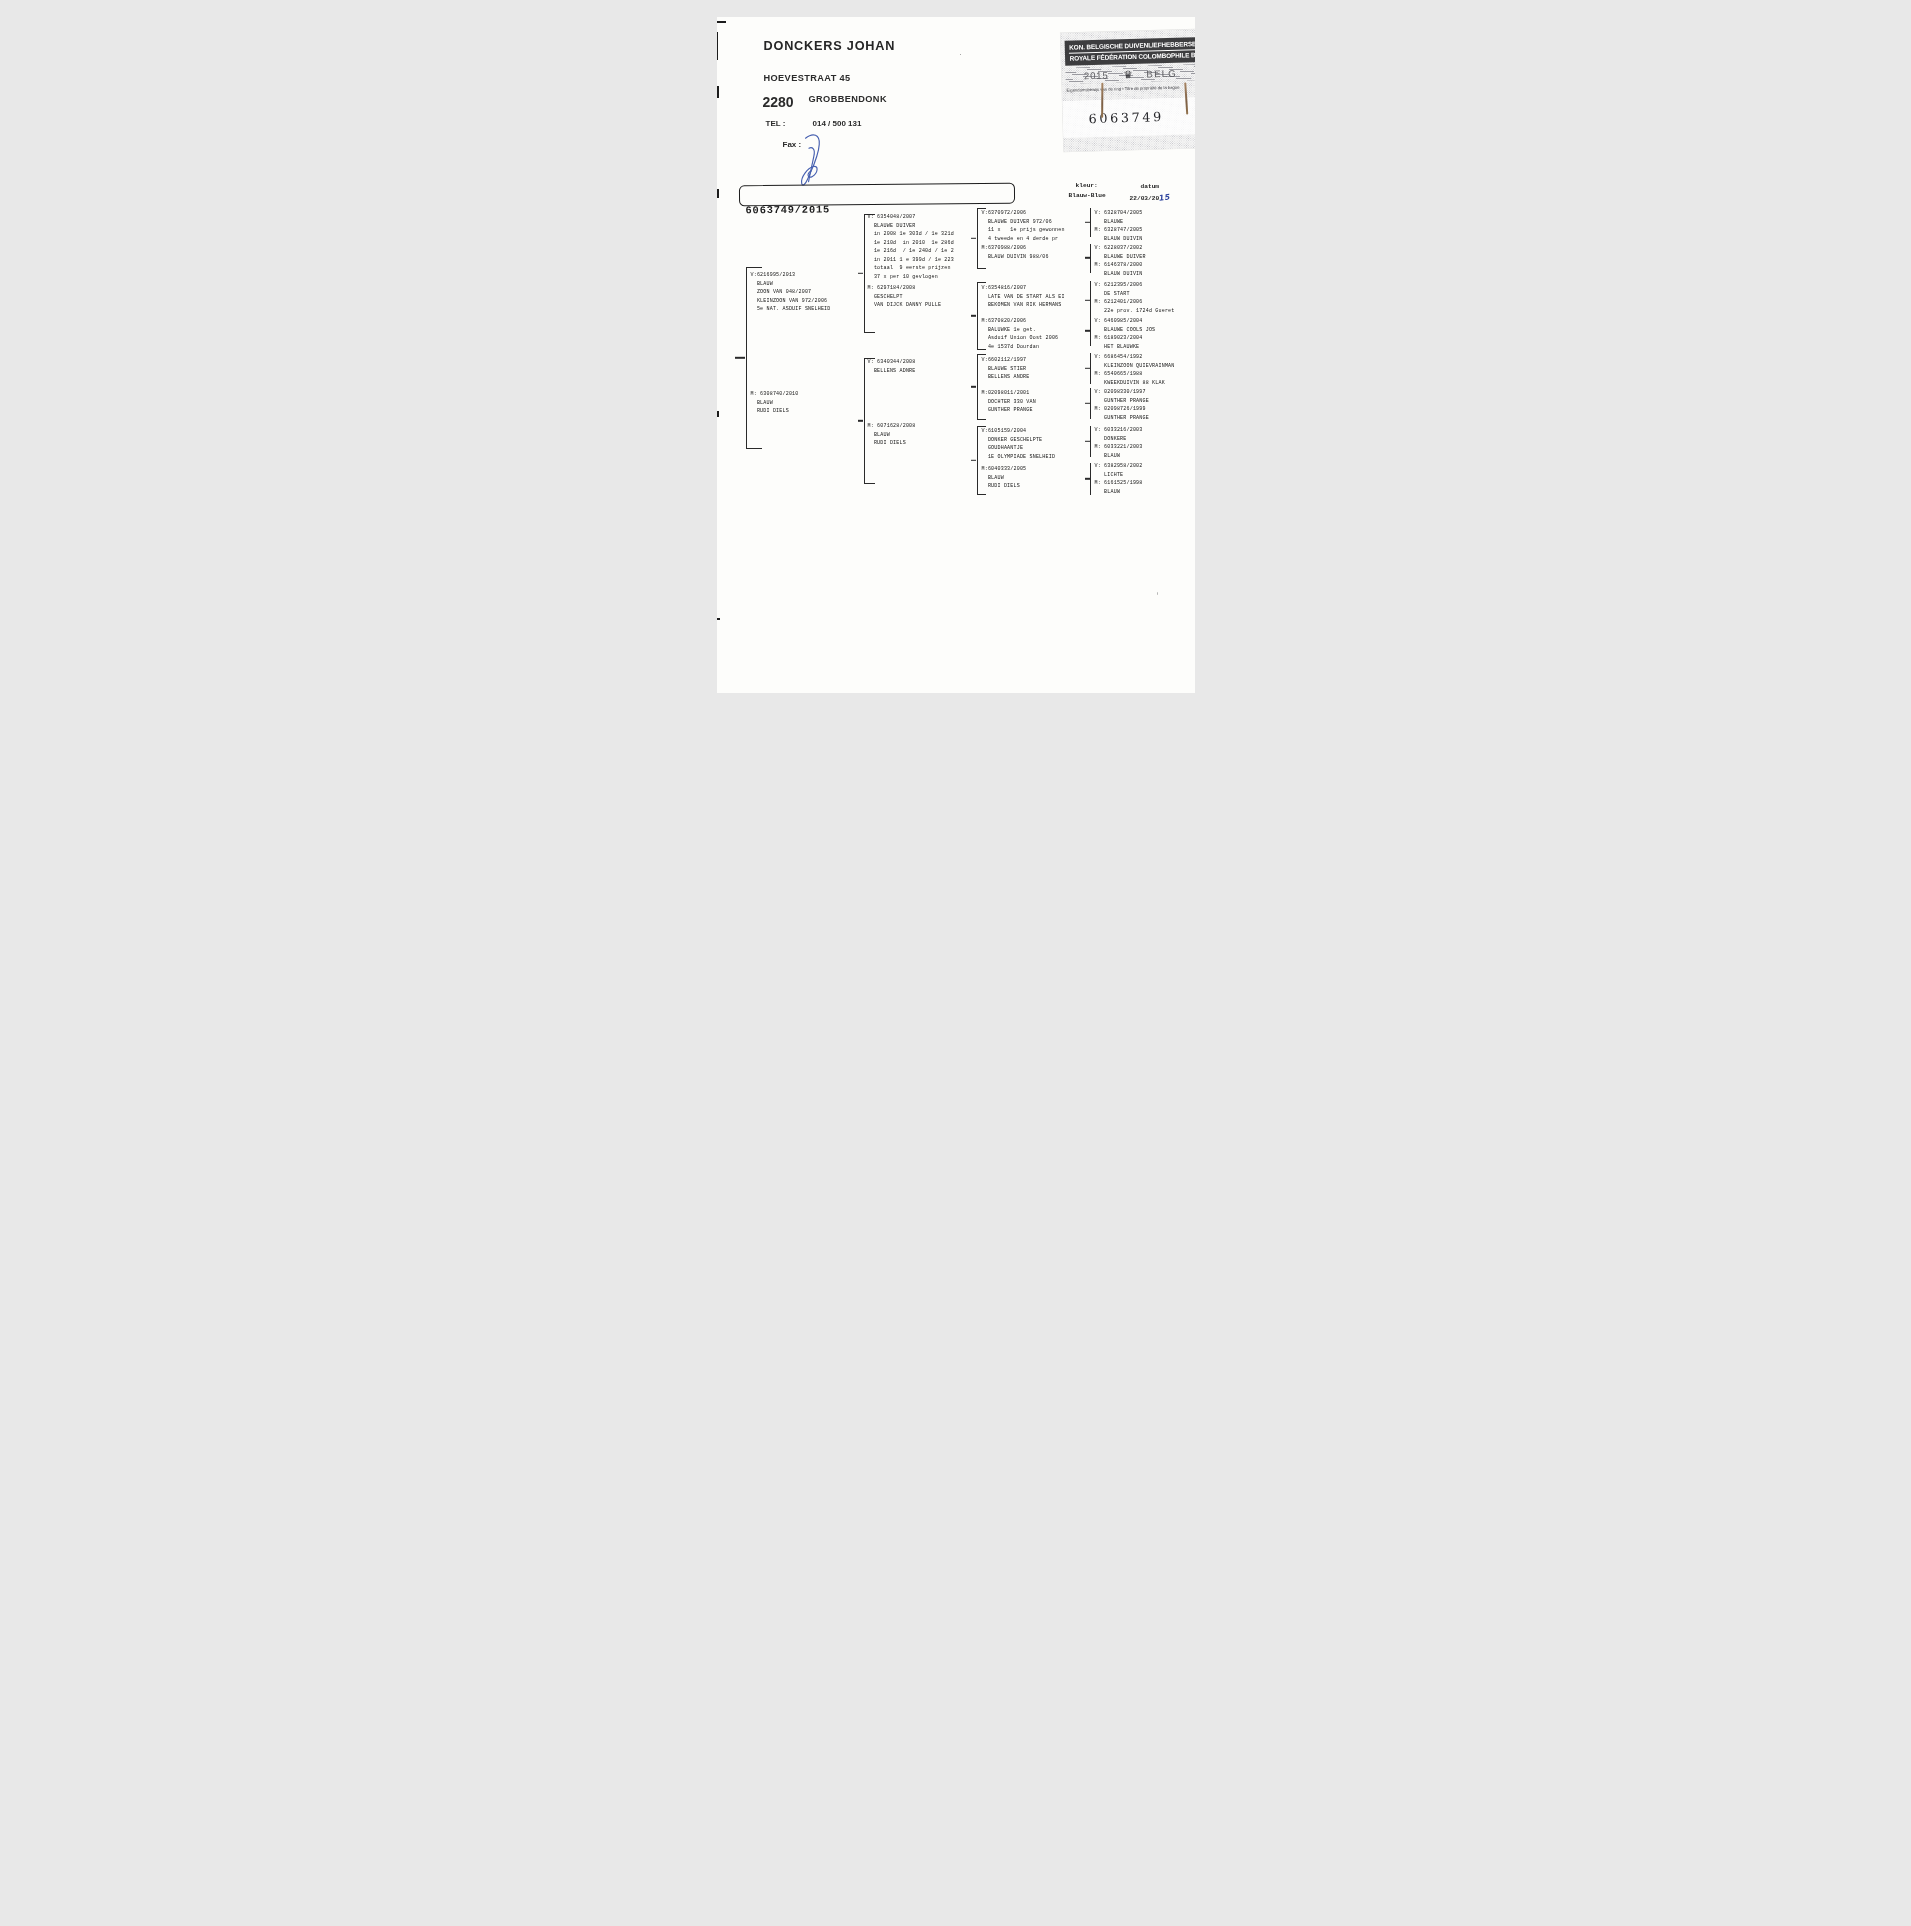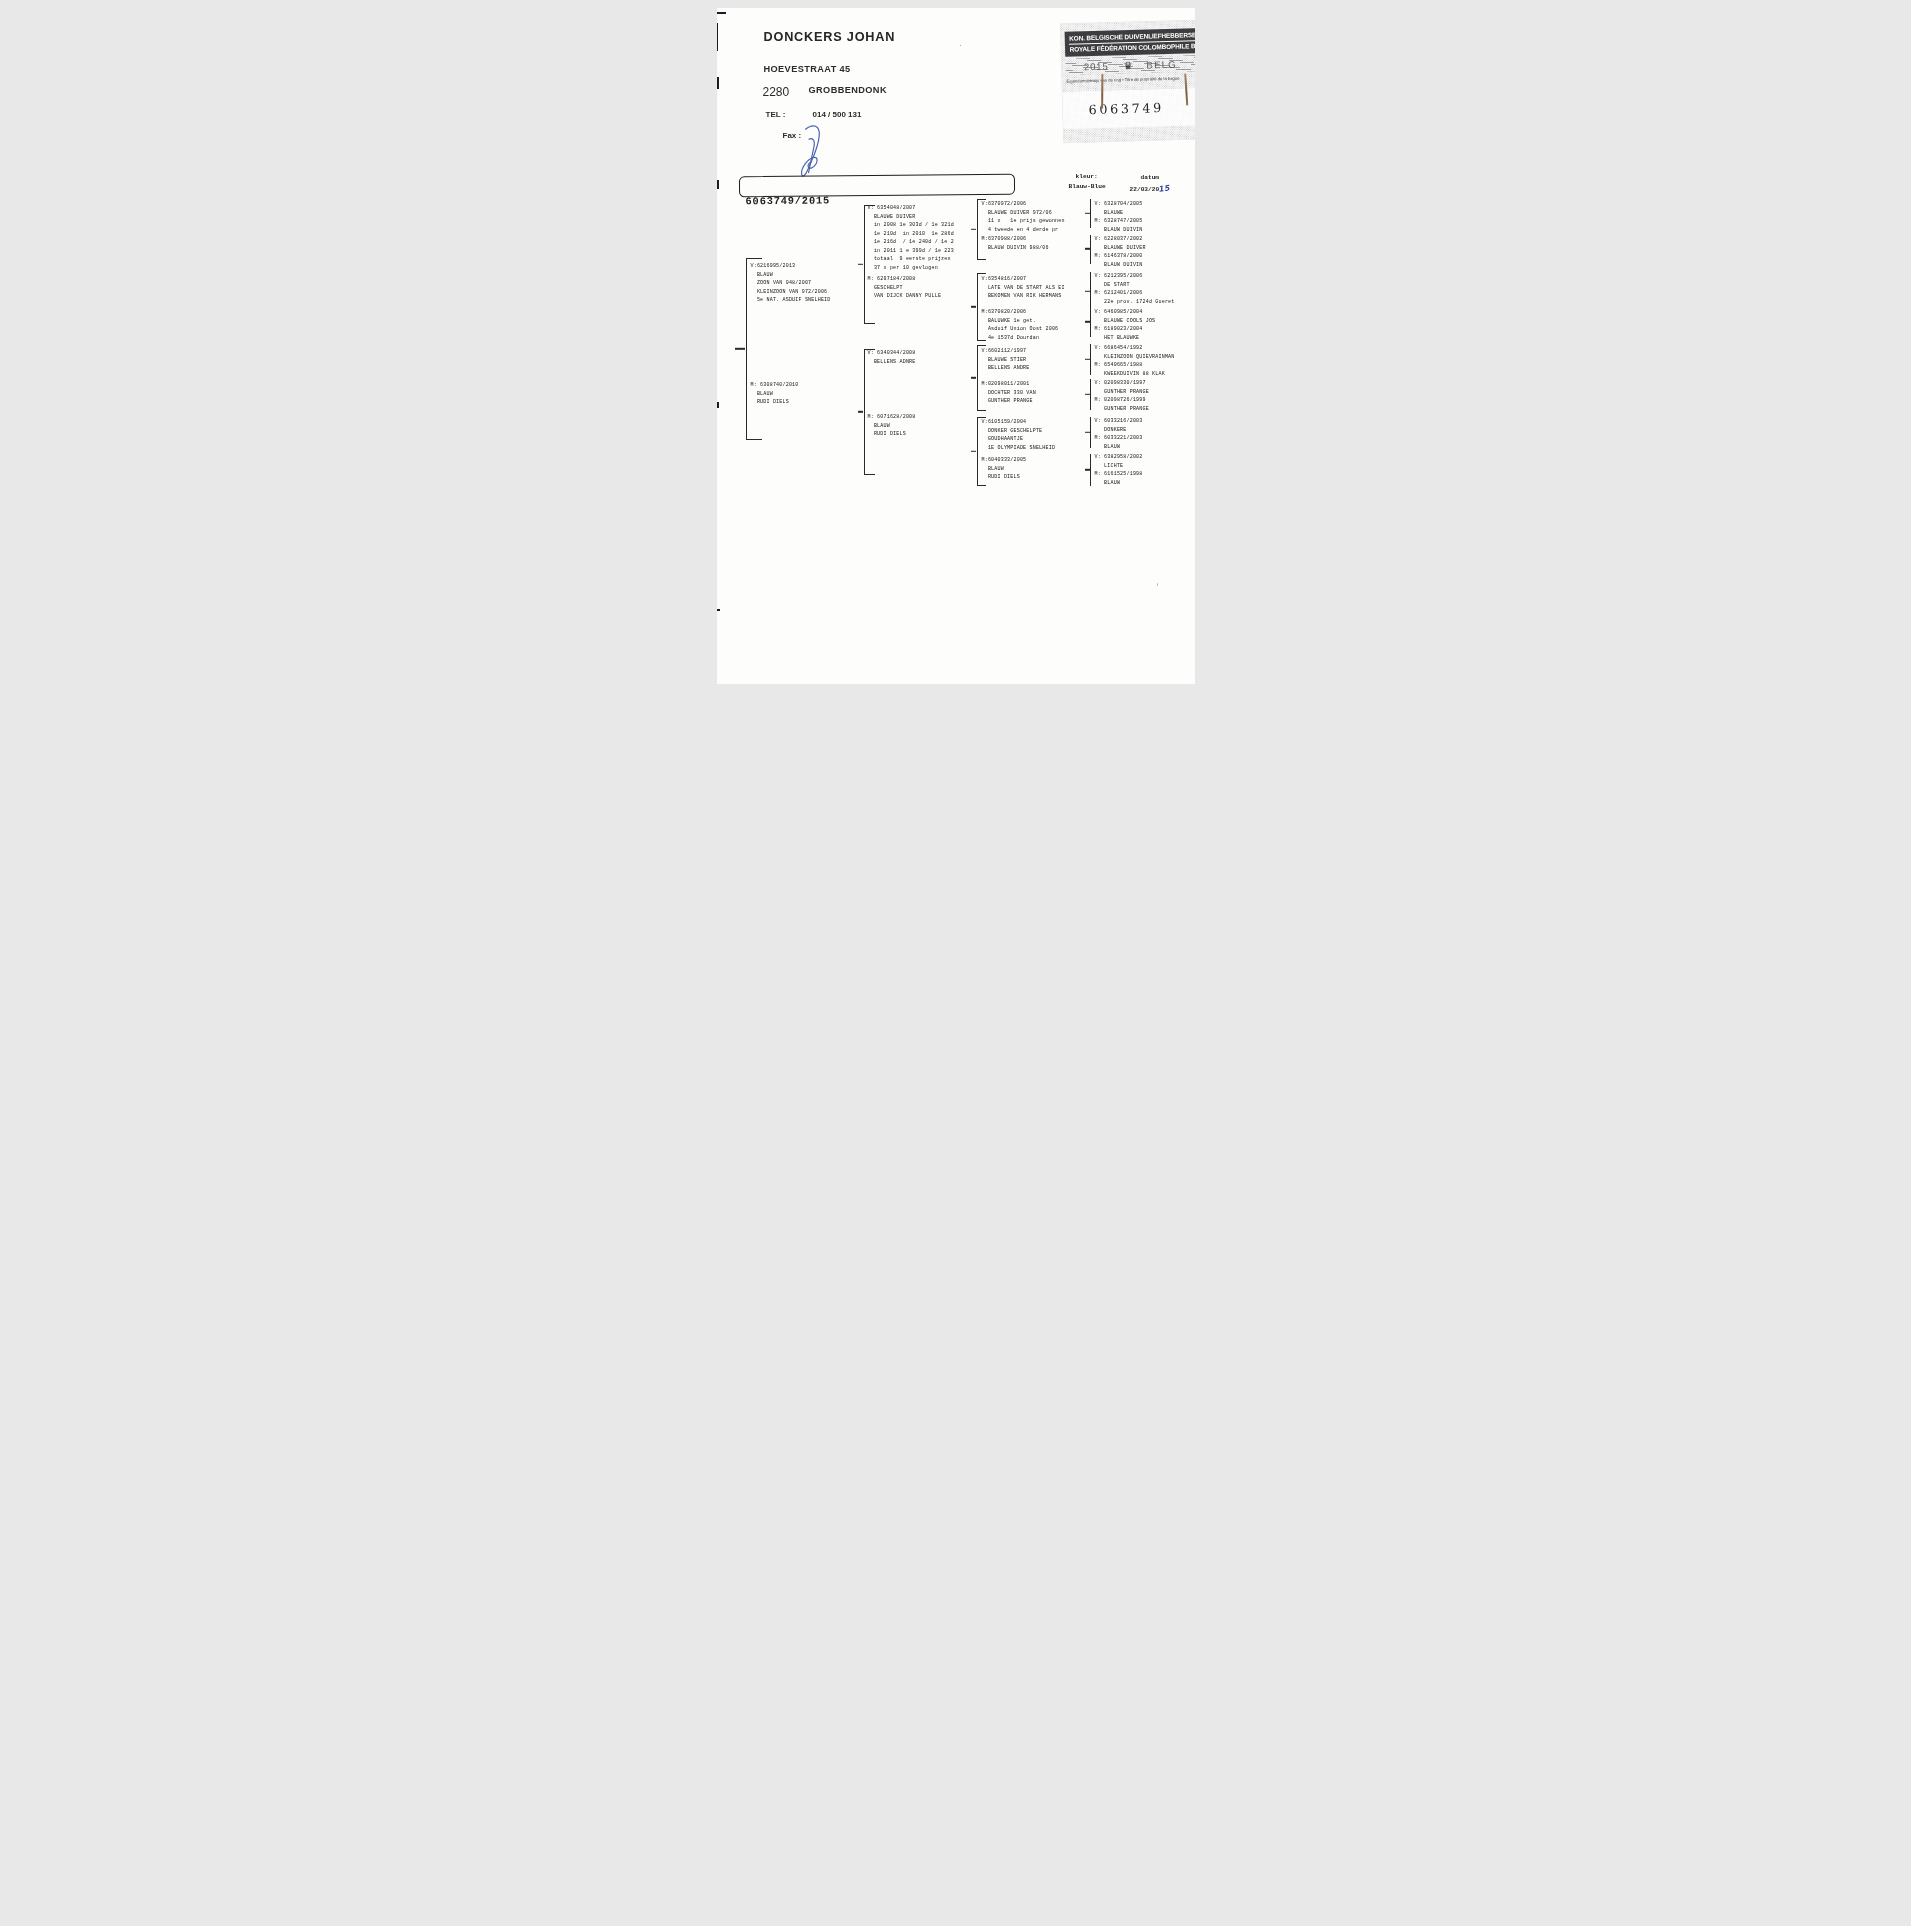--- a/index.html
+++ b/index.html
@@ -1,21 +1,21 @@
 <!DOCTYPE html>
 <html style="font-size:6.2px"><head>
 <meta charset="utf-8">
 <style>
   html,body{margin:0;padding:0;background:#e8e8e8;}
-  .page{position:relative;width:478px;height:676px;margin:8px auto;background:#fdfdfb;overflow:hidden;
+  .page{position:relative;width:478px;height:676px;margin:17px auto;background:#fdfdfb;overflow:hidden;
         font-family:"Liberation Sans",sans-serif;color:#1a1a1a;}
   
   .owner{position:absolute;left:47px;top:22px;font-size:12.7px;font-weight:bold;letter-spacing:0.8px;color:#262626;}
   .addr{position:absolute;left:47px;top:56px;font-size:9.2px;font-weight:bold;letter-spacing:0.4px;color:#2b2b2b;}
-  .zip{position:absolute;left:46px;top:77px;font-size:12px;font-weight:normal;color:#2b2b2b;text-align:right;}
+  .zip{position:absolute;left:46px;top:77px;font-size:14px;font-weight:bold;color:#2b2b2b;text-align:right;}
   .city{position:absolute;left:92px;top:77px;font-size:9.2px;font-weight:bold;letter-spacing:0.4px;color:#2b2b2b;}
   .tel-l{position:absolute;left:49px;top:102px;font-size:8px;font-weight:bold;color:#2b2b2b;}
   .tel-v{position:absolute;left:96px;top:102px;font-size:8px;font-weight:bold;color:#2b2b2b;}
   .fax-l{position:absolute;left:66px;top:123px;font-size:8px;font-weight:bold;color:#2b2b2b;}
   .sig{position:absolute;left:74px;top:114px;}
   
   .stamp{position:absolute;left:345px;top:14px;width:136px;height:119px;transform:rotate(-1.6deg);
          background-color:#f6f6f5;
          background-image:radial-gradient(#c3c3c9 0.4px,transparent 0.5px),radial-gradient(#d6d6da 0.4px,transparent 0.5px);
          background-size:2.3px 2.3px,2.3px 2.3px;background-position:0 0,1.2px 1.2px;

